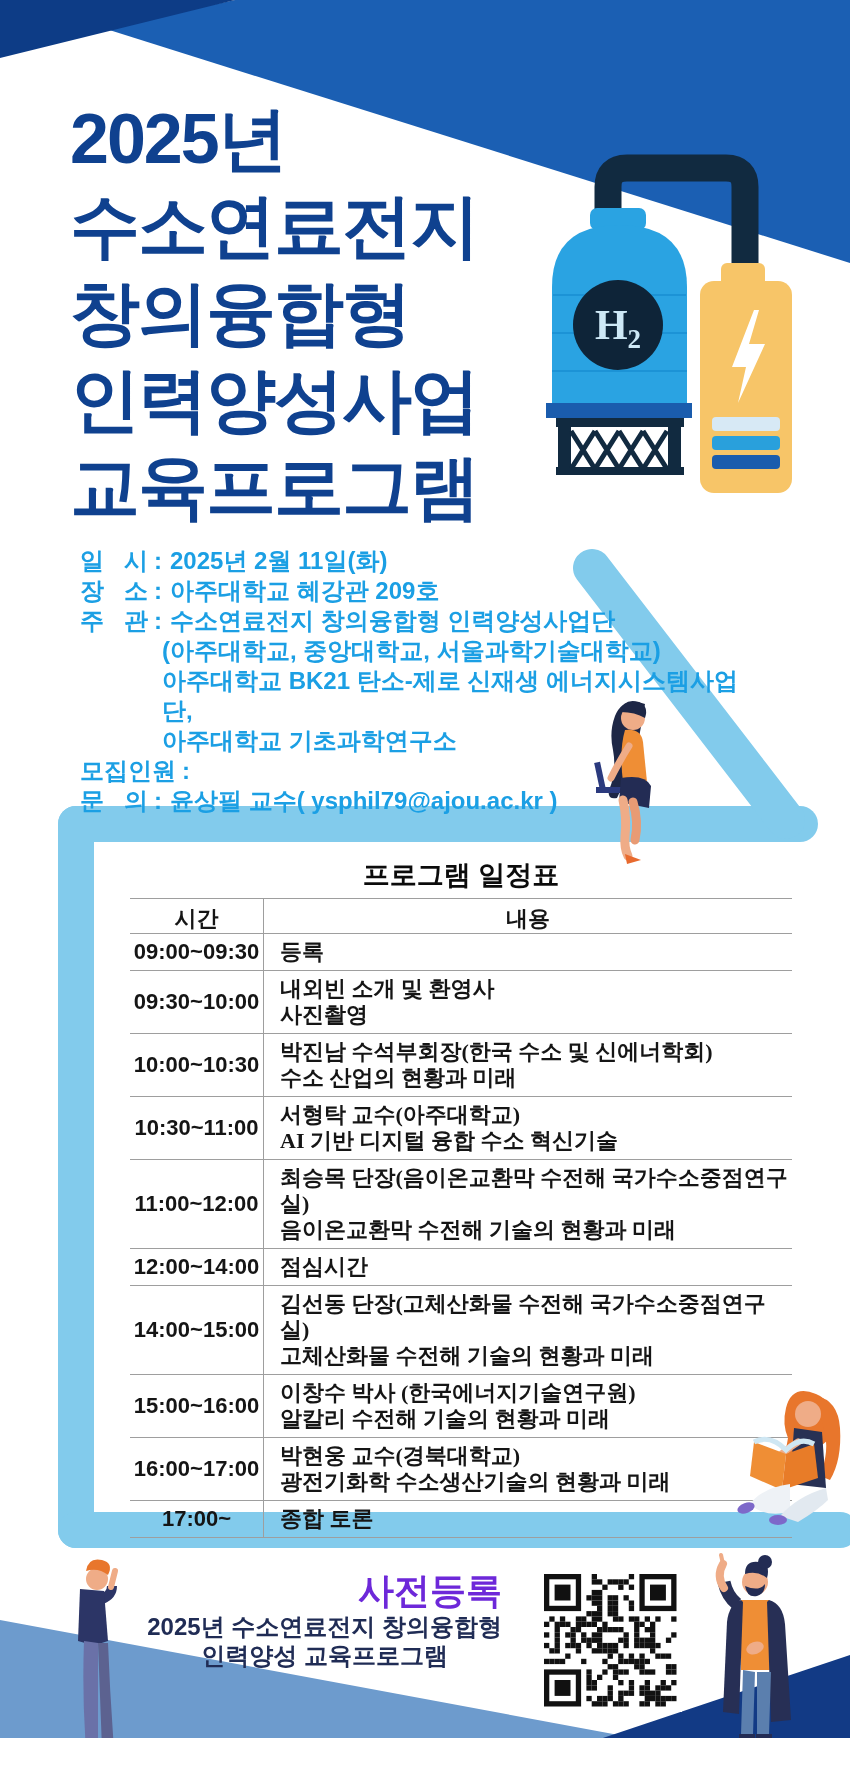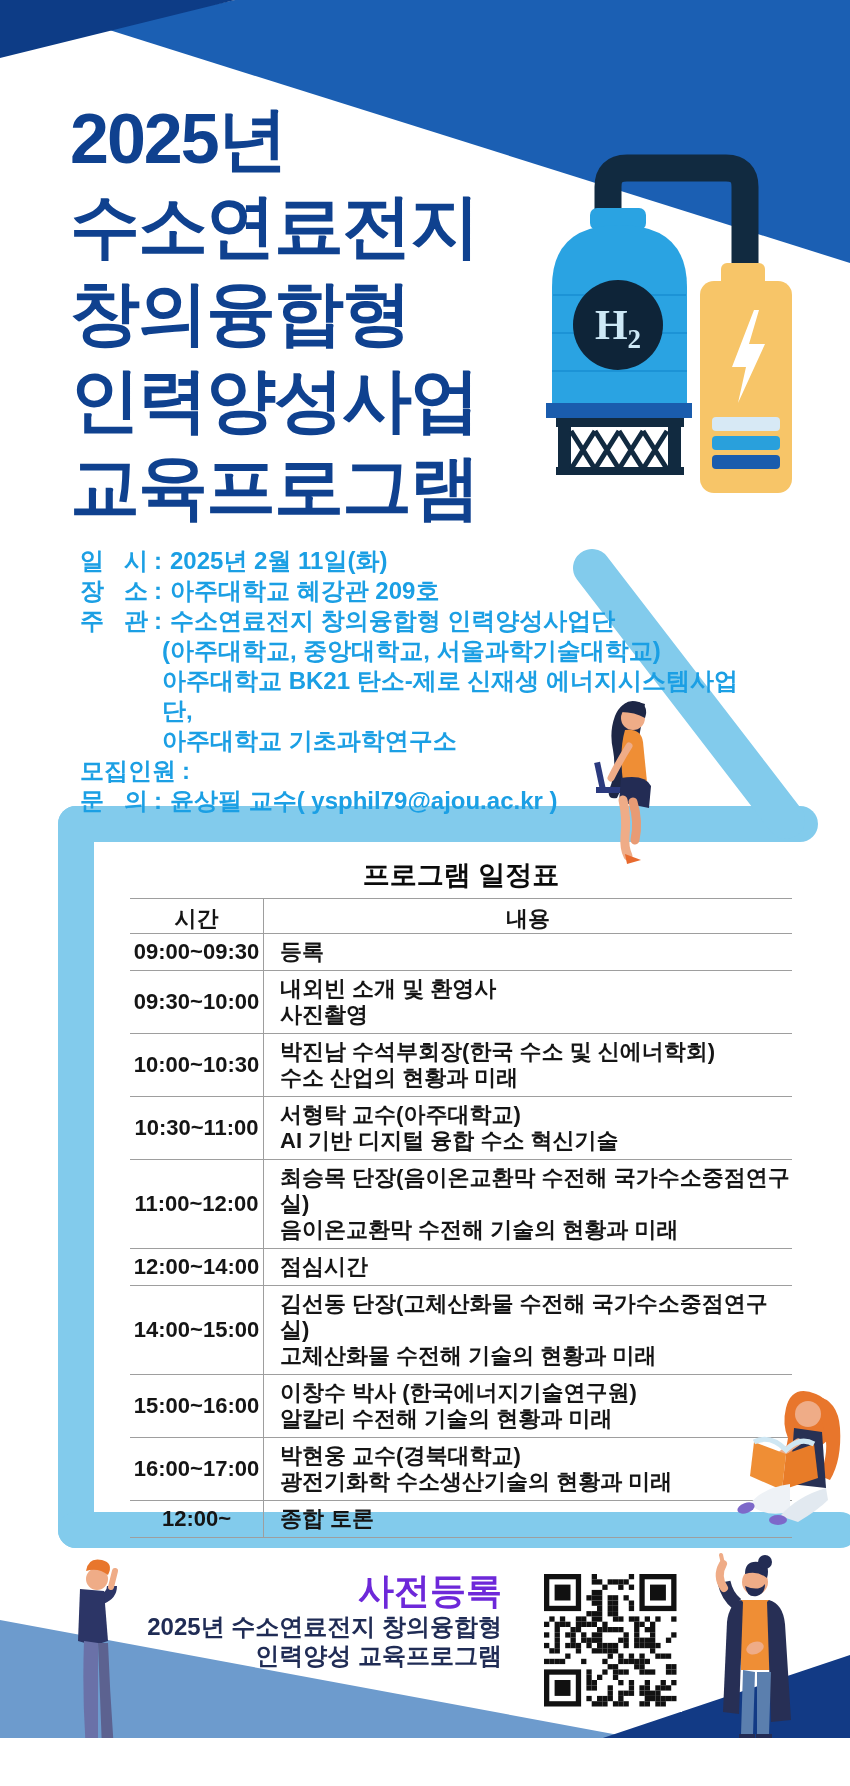--- a/index.html
+++ b/index.html
@@ -32,35 +32,35 @@
   .info-extra{margin-left:82px;line-height:30px;}
 
   
   .schedule{position:absolute;left:130px;top:858px;width:662px;color:#151515;}
   .schedule-title{text-align:center;font-size:27px;font-weight:bold;color:#0b0b0b;height:40px;line-height:34px;}
   .tbl{border-top:1px solid #9e9e9e;}
   .trow{display:grid;grid-template-columns:133px 1fr;border-bottom:1px solid #9e9e9e;}
   .thead{height:34px;}
   .tcell-time{display:flex;align-items:center;justify-content:center;font-size:22px;font-weight:600;padding:5px 0;}
   .tcell-content{border-left:1px solid #9e9e9e;padding:5px 0 5px 16px;font-size:22px;font-weight:600;
-    display:flex;flex-direction:column;justify-content:center;}
+    display:flex;flex-direction:column;justify-content:center;font-family:Liberation Serif, serif;}
   .thead .tcell-content{padding-left:0;align-items:center;}
   .tline{line-height:26px;}
 
   
   .shape-steel{position:absolute;left:0;top:1610px;width:850px;height:176px;background:#6d9bcd;
     clip-path:polygon(0 10px,850px 168px,850px 176px,0 176px);}
   .shape-band{position:absolute;left:0;top:1748px;width:850px;height:38px;background:#2e7cc5;}
   .shape-bottom-navy{position:absolute;left:0;top:1640px;width:850px;height:146px;background:#123a85;
     clip-path:polygon(460px 146px,850px 15px,850px 146px);}
 
   
   .reg{position:absolute;right:348px;top:1570px;text-align:right;}
   .reg-title{font-size:36px;font-weight:bold;color:#6d28d9;line-height:42px;}
-  .reg-line{font-size:24px;font-weight:bold;color:#202c55;line-height:29px;}
+  .reg-line{font-size:24px;font-weight:bold;color:#202c55;line-height:29px;text-align:center;}
   .reg-line:first-of-type{margin-top:4px;}
   .qr{position:absolute;left:540px;top:1570px;}
 </style>
 </head>
 <body>
 
 <div class="poster">
 
   <div class="shape-top-blue"></div>
   <div class="shape-top-navy"></div>
@@ -219,21 +219,21 @@
             </div>
           </div>
           <div class="trow">
             <div class="tcell-time">16:00~17:00</div>
             <div class="tcell-content">
               <div class="tline">박현웅 교수(경북대학교)</div>
               <div class="tline">광전기화학 수소생산기술의 현황과 미래</div>
             </div>
           </div>
           <div class="trow">
-            <div class="tcell-time">12:00~</div>
+            <div class="tcell-time">17:00~</div>
             <div class="tcell-content">
               <div class="tline">종합 토론</div>
             </div>
           </div>
         </div>
     </div>
   </div>
 
   <div class="shape-steel"></div>
   <div class="shape-band"></div>

